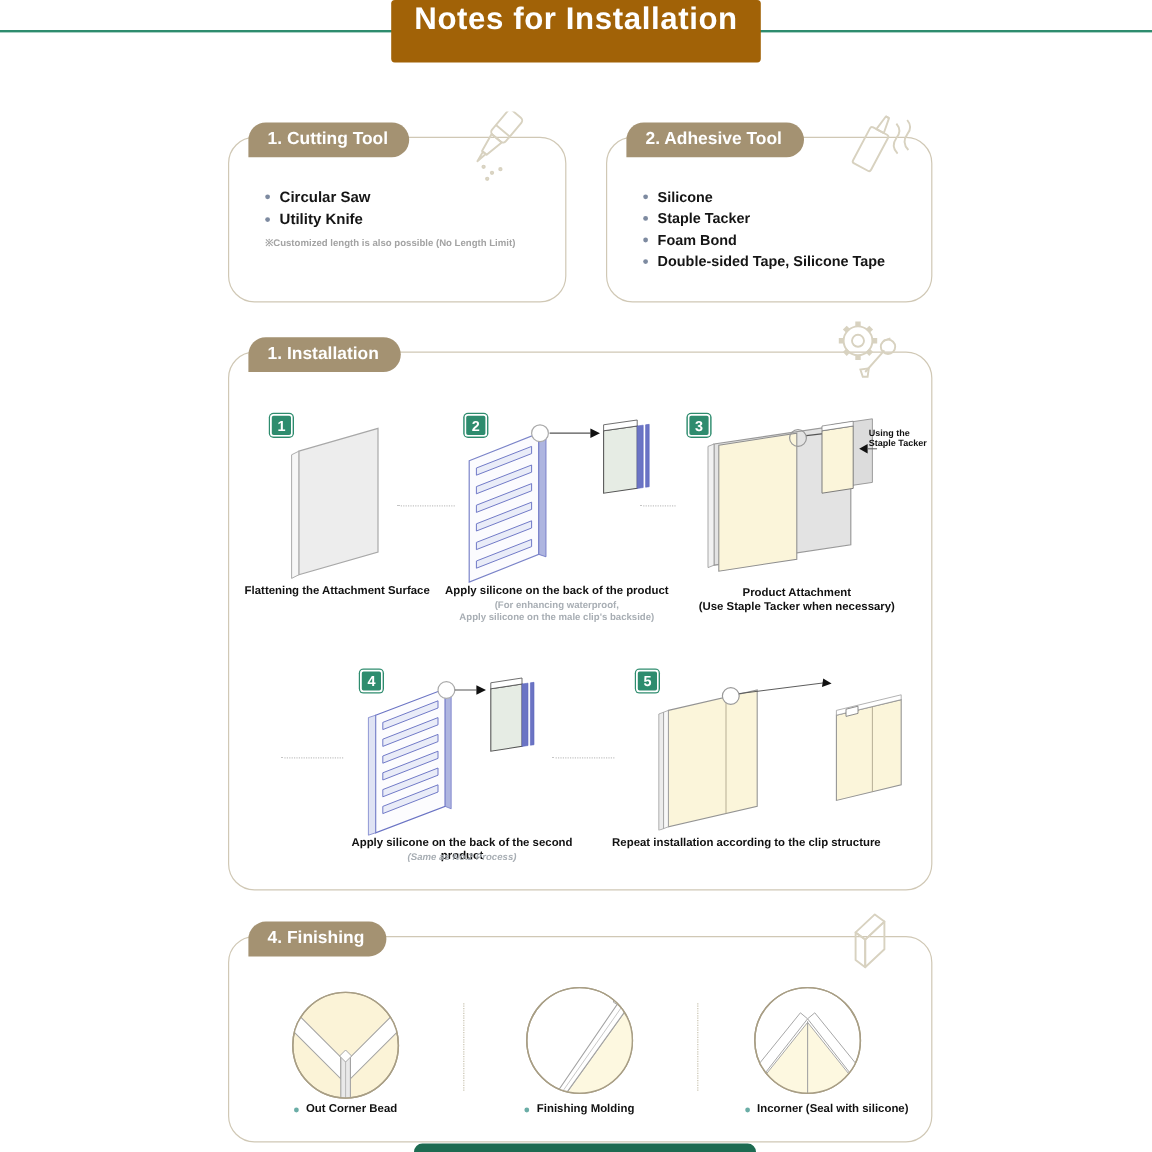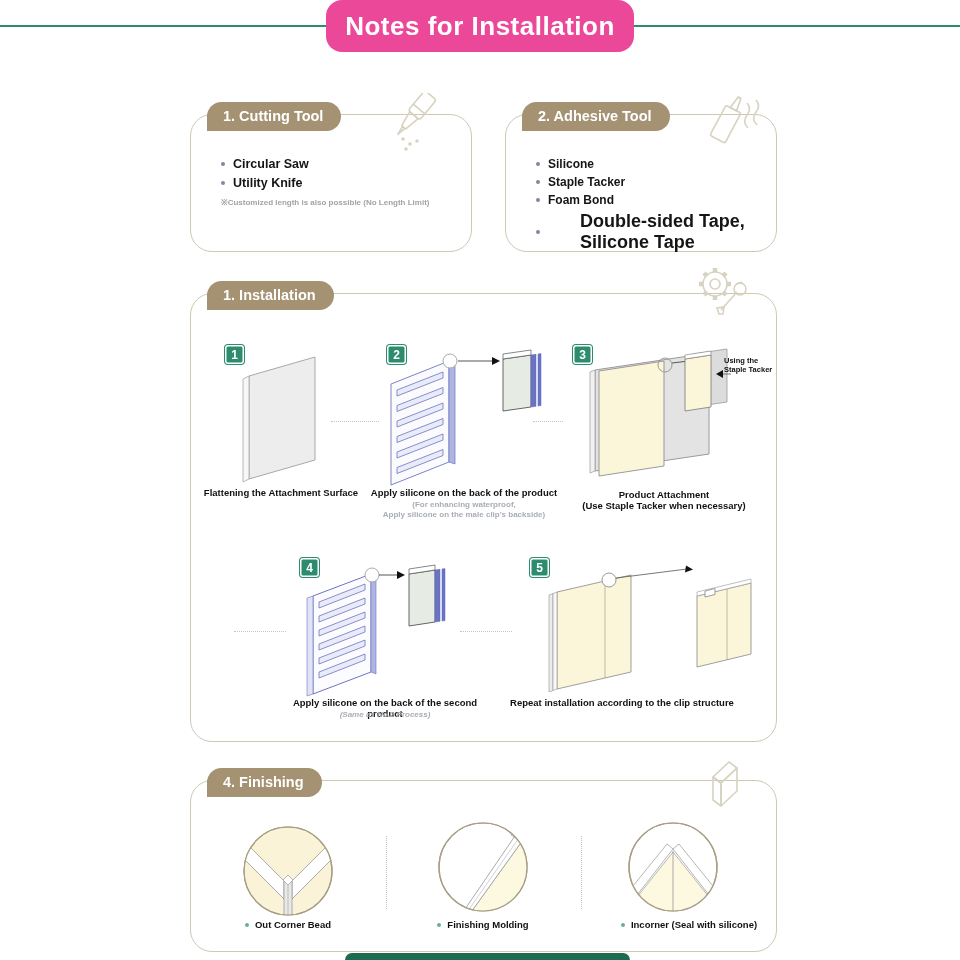--- a/index.html
+++ b/index.html
@@ -1,21 +1,21 @@
 <!DOCTYPE html>
 <html><head>
 <meta charset="utf-8">
 <style>
   html,body{margin:0;padding:0;background:#fff;}
   #page{position:relative;width:960px;height:960px;background:#ffffff;overflow:hidden;
         font-family:"Liberation Sans",sans-serif;color:#111;}
   
   .header-line{position:absolute;left:0;top:25px;width:960px;height:2px;background:#2e8c6e;}
-  .header-pill{position:absolute;left:326px;top:0;width:308px;height:52px;background:#ec4899;
-               border-radius:16px;display:flex;align-items:center;justify-content:center;}
+  .header-pill{position:absolute;left:326px;top:0;width:308px;height:52px;background:#a16207;
+               border-radius:3px;display:flex;justify-content:center;}
   .header-pill .title{color:#fff;font-size:26px;font-weight:bold;letter-spacing:0.5px;}
   
   .box{position:absolute;border:1.5px solid #d0c8b5;border-radius:22px;background:#fff;}
   .section-label{position:absolute;left:16px;top:-13px;background:#a49272;color:#fff;
                  font-weight:bold;font-size:14.5px;padding:6px 18px 7px 16px;
                  border-radius:16px 16px 16px 0;white-space:nowrap;}
   .corner-icon{position:absolute;}
   
   .tool-list{position:absolute;left:30px;display:flex;flex-direction:column;gap:4.5px;}
   .tool-item{display:flex;align-items:center;font-weight:bold;font-size:12.5px;color:#151515;}
@@ -100,21 +100,21 @@
         <span>Silicone</span>
       </div>
       <div class="tool-item" style="font-size:12px;">
         <span class="dot"></span>
         <span>Staple Tacker</span>
       </div>
       <div class="tool-item" style="font-size:12px;">
         <span class="dot"></span>
         <span>Foam Bond</span>
       </div>
-      <div class="tool-item" style="font-size:18px;gap:32px;">
+      <div class="tool-item" style="font-size:12px;">
         <span class="dot"></span>
         <span>Double-sided Tape, Silicone Tape</span>
       </div>
     </div>
   </div>
 
   <div class="box" style="left:190px;top:293px;width:585px;height:447px;">
     <div class="section-label">1. Installation</div>
     <div class="corner-icon" style="left:500px;top:-32px;">
       <svg width="64" height="64" viewBox="0 0 64 64">

